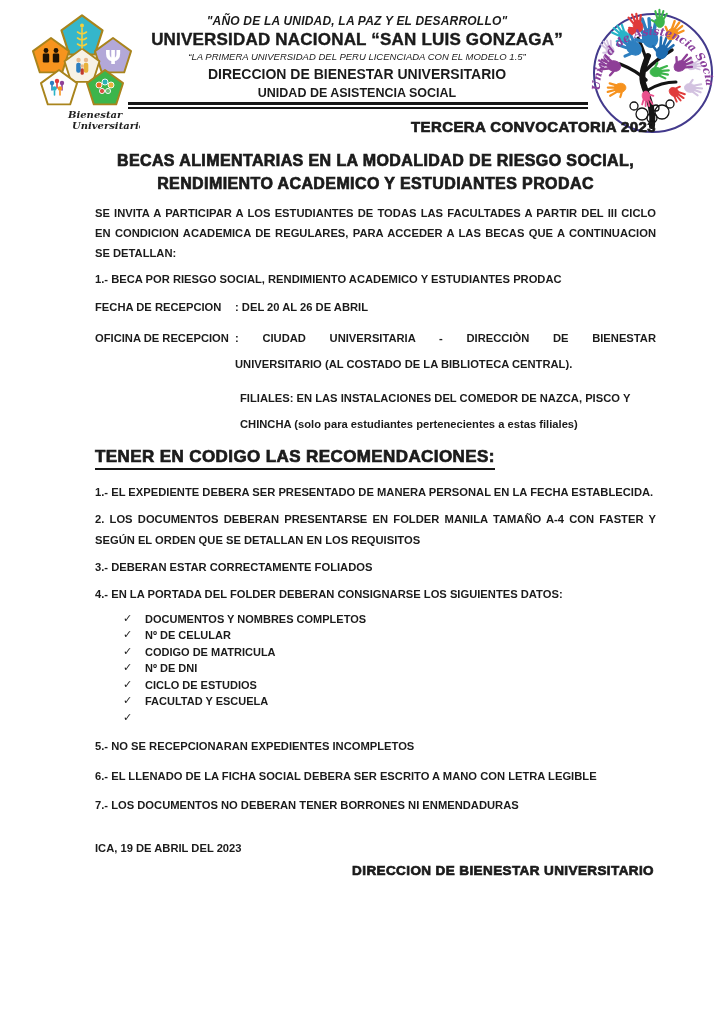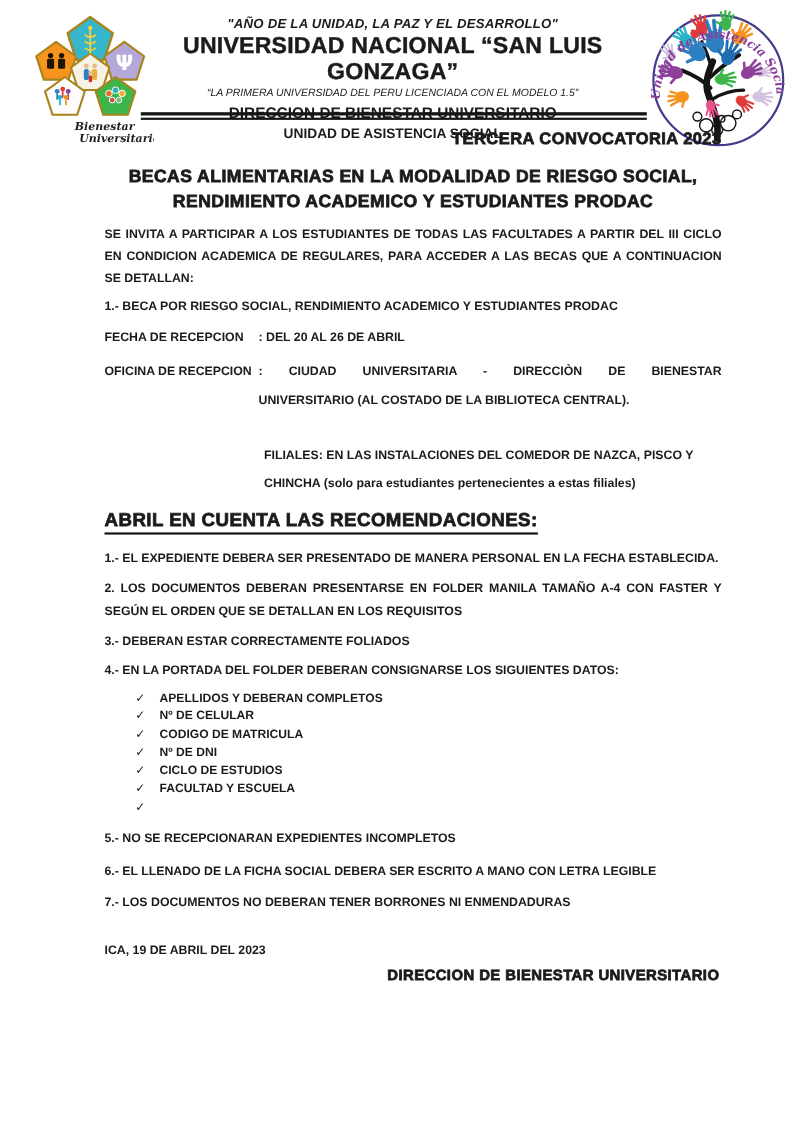--- a/index.html
+++ b/index.html
@@ -4,39 +4,39 @@
 <style>
   html,body{margin:0;padding:0;background:#ffffff;}
   body{width:724px;height:1024px;font-family:"Liberation Sans",sans-serif;color:#1b1b1b;}
   .page{position:relative;width:724px;height:1024px;background:#fff;overflow:hidden;}
 
   
   .logo-left{position:absolute;left:28px;top:12px;width:112px;height:120px;}
   .logo-right{position:absolute;right:4px;top:4px;width:134px;height:134px;}
   .header-text{position:absolute;left:140px;right:150px;top:14px;text-align:center;}
   .motto{font-style:italic;font-weight:bold;font-size:12px;letter-spacing:.2px;margin-bottom:2px;}
-  .university{font-weight:bold;font-size:21px;letter-spacing:.2px;-webkit-text-stroke:.4px currentColor;margin-bottom:1px;}
+  .university{font-weight:bold;font-size:17px;letter-spacing:.2px;-webkit-text-stroke:.4px currentColor;margin-bottom:1px;}
   .licensing{font-style:italic;font-size:9.5px;margin-bottom:4px;}
   .direction{font-weight:bold;font-size:14px;margin-bottom:4px;}
   .unit{font-weight:bold;font-size:12.5px;}
   .header-rule{position:absolute;left:128px;top:102px;width:460px;height:2px;border-top:3px solid #161616;border-bottom:2px solid #161616;}
 
   
   .content{position:absolute;left:95px;top:118px;width:561px;}
   .heavy{font-weight:bold;-webkit-text-stroke:.7px currentColor;letter-spacing:.4px;}
   .doc-title{font-size:15px;text-align:right;margin:0 0 14px 0;}
   .doc-subtitle{font-size:16px;text-align:center;line-height:23px;margin:0 0 8px 0;}
   p.body-text{font-size:11.2px;font-weight:bold;line-height:20px;margin:0 0 6px 0;}
   .justified{text-align:justify;}
   .beca-item{margin:0 0 8px 0 !important;}
 
   .detail-row{display:flex;font-weight:bold;font-size:11.2px;line-height:20px;margin-bottom:8px;}
   .detail-label{width:140px;flex:none;}
   .detail-value{flex:1;}
-  .detail-row.tall{line-height:26px;margin-bottom:24px;}
+  .detail-row.tall{line-height:26px;margin-bottom:8px;}
   .justify-last{text-align:justify;text-align-last:justify;}
   .filiales{margin:0 0 10px 145px;font-weight:bold;font-size:11.2px;line-height:26px;}
 
   .rec-heading{font-size:17px;margin:0 0 12px 0;}
   .rec-heading span{display:inline-block;border-bottom:2.5px solid #161616;padding-bottom:1px;}
   p.rec{font-size:11.2px;font-weight:bold;line-height:20.5px;margin:0 0 6.5px 0;}
 
   .checklist{margin:2px 0 10px 28px;}
   .check-item{display:flex;font-weight:bold;font-size:11px;line-height:16.5px;}
   .check-mark{font-family:"DejaVu Sans",sans-serif;width:22px;flex:none;font-weight:normal;}
@@ -203,32 +203,32 @@
         <div>UNIVERSITARIO (AL COSTADO DE LA BIBLIOTECA CENTRAL).</div>
       </div>
     </div>
 
     <div class="filiales">
       <div>FILIALES: EN LAS INSTALACIONES DEL COMEDOR DE NAZCA, PISCO Y</div>
       <div>CHINCHA (solo para estudiantes pertenecientes a estas filiales)</div>
     </div>
 
     <div class="rec-heading heavy">
-      <span>ABRIL EN CUENTA LAS RECOMENDACIONES:</span>
+      <span>TENER EN CODIGO LAS RECOMENDACIONES:</span>
     </div>
 
     <p class="rec">1.- EL EXPEDIENTE DEBERA SER PRESENTADO DE MANERA PERSONAL EN LA FECHA ESTABLECIDA.</p>
     <p class="rec justified">2. LOS DOCUMENTOS DEBERAN PRESENTARSE EN FOLDER MANILA TAMAÑO A-4 CON FASTER Y SEGÚN EL ORDEN QUE SE DETALLAN EN LOS REQUISITOS</p>
     <p class="rec">3.- DEBERAN ESTAR CORRECTAMENTE FOLIADOS</p>
     <p class="rec">4.- EN LA PORTADA DEL FOLDER DEBERAN CONSIGNARSE LOS SIGUIENTES DATOS:</p>
 
     <div class="checklist">
       <div class="check-item">
         <span class="check-mark">✓</span>
-        <span>APELLIDOS Y DEBERAN COMPLETOS</span>
+        <span>DOCUMENTOS Y NOMBRES COMPLETOS</span>
       </div>
       <div class="check-item">
         <span class="check-mark">✓</span>
         <span>Nº DE CELULAR</span>
       </div>
       <div class="check-item">
         <span class="check-mark">✓</span>
         <span>CODIGO DE MATRICULA</span>
       </div>
       <div class="check-item">

